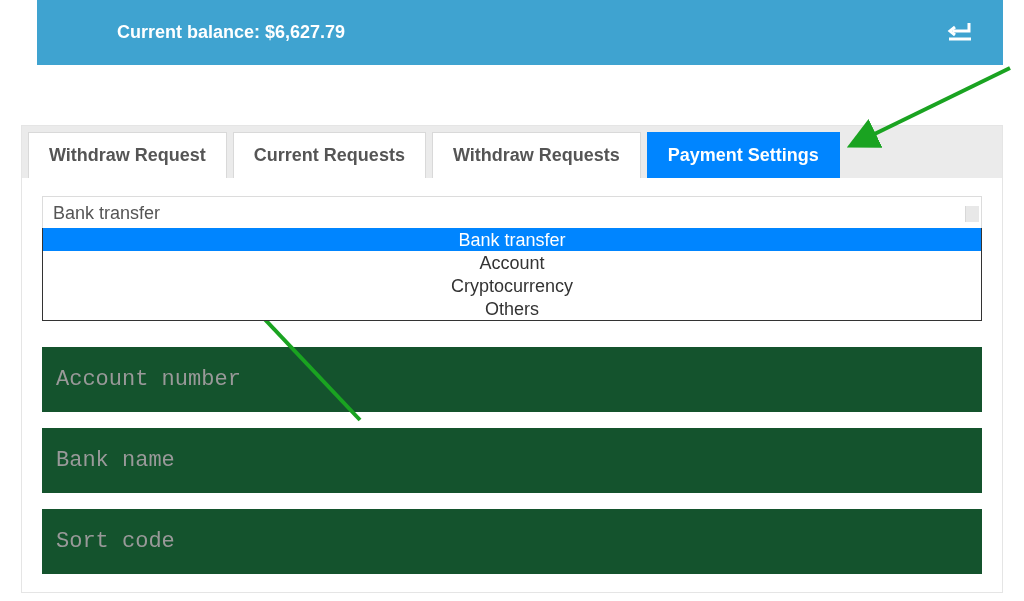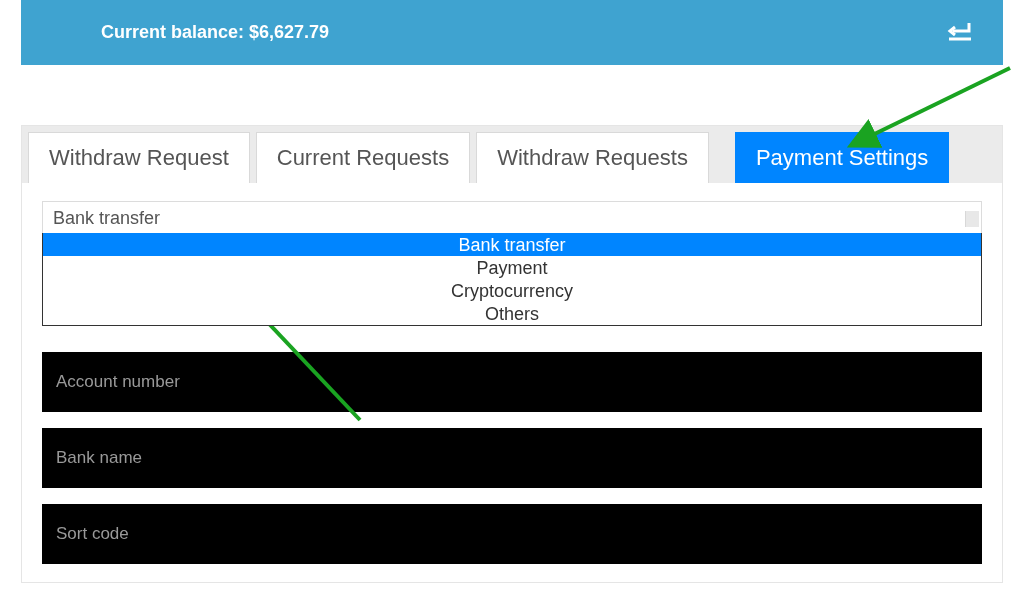--- a/index.html
+++ b/index.html
@@ -8,21 +8,21 @@
       background: #ffffff;
       width: 1024px;
       height: 601px;
       overflow: hidden;
       position: relative;
     }
     .balance-bar {
       background: #3fa3d0;
       color: #ffffff;
       height: 65px;
-      margin: 0 21px 0 21px;
+      margin: 0 21px 0 37px;
       display: flex;
       align-items: center;
       justify-content: space-between;
       padding: 0 30px 0 80px;
       font-size: 18px;
       font-weight: 600;
     }
     .balance-bar .enter-icon {
       font-size: 24px;
       font-weight: 700;
@@ -36,30 +36,30 @@
       display: flex;
       background: #ebebeb;
       padding: 6px 6px 0 6px;
       gap: 6px;
     }
     .tab {
       background: #ffffff;
       border: 1px solid #d9d9d9;
       border-bottom: none;
       padding: 12px 20px;
-      font-size: 22px;
+      font-size: 18px;
       color: #555555;
       cursor: pointer;
       white-space: nowrap;
+      font-weight: bold;
     }
     .tab.active {
       background: #0085ff;
       border-color: #0085ff;
       color: #ffffff;
-      margin-left: 20px;
     }
     .tab-content {
       background: #ffffff;
       padding: 18px 20px;
     }
     .select-area {
       position: relative;
       text-align: center;
     }
     .select-display {
@@ -100,25 +100,26 @@
       line-height: 22px;
     }
     .dropdown-item.highlighted {
       background: #0085ff;
       color: #ffffff;
     }
     .form-fields {
       margin-top: 100px;
     }
     .field-row {
-      background: #000000;
+      background: #14532d;
       padding: 20px 14px;
-      font-size: 17px;
+      font-size: 22px;
       color: #999999;
       border-top: 16px solid #ffffff;
+      font-family: Liberation Mono, monospace;
     }
     
     .arrow-svg {
       position: absolute;
       pointer-events: none;
     }
   </style>
 </head>
 <body>
 
@@ -153,21 +154,21 @@
     <div class="select-area">
       <div class="select-display">
         <span>Bank transfer</span>
         <span class="chevron"></span>
       </div>
       <div class="dropdown">
         <div class="dropdown-item highlighted">
           <span>Bank transfer</span>
         </div>
         <div class="dropdown-item">
-          <span>Payment</span>
+          <span>Account</span>
         </div>
         <div class="dropdown-item">
           <span>Cryptocurrency</span>
         </div>
         <div class="dropdown-item">
           <span>Others</span>
         </div>
       </div>
     </div>
 

